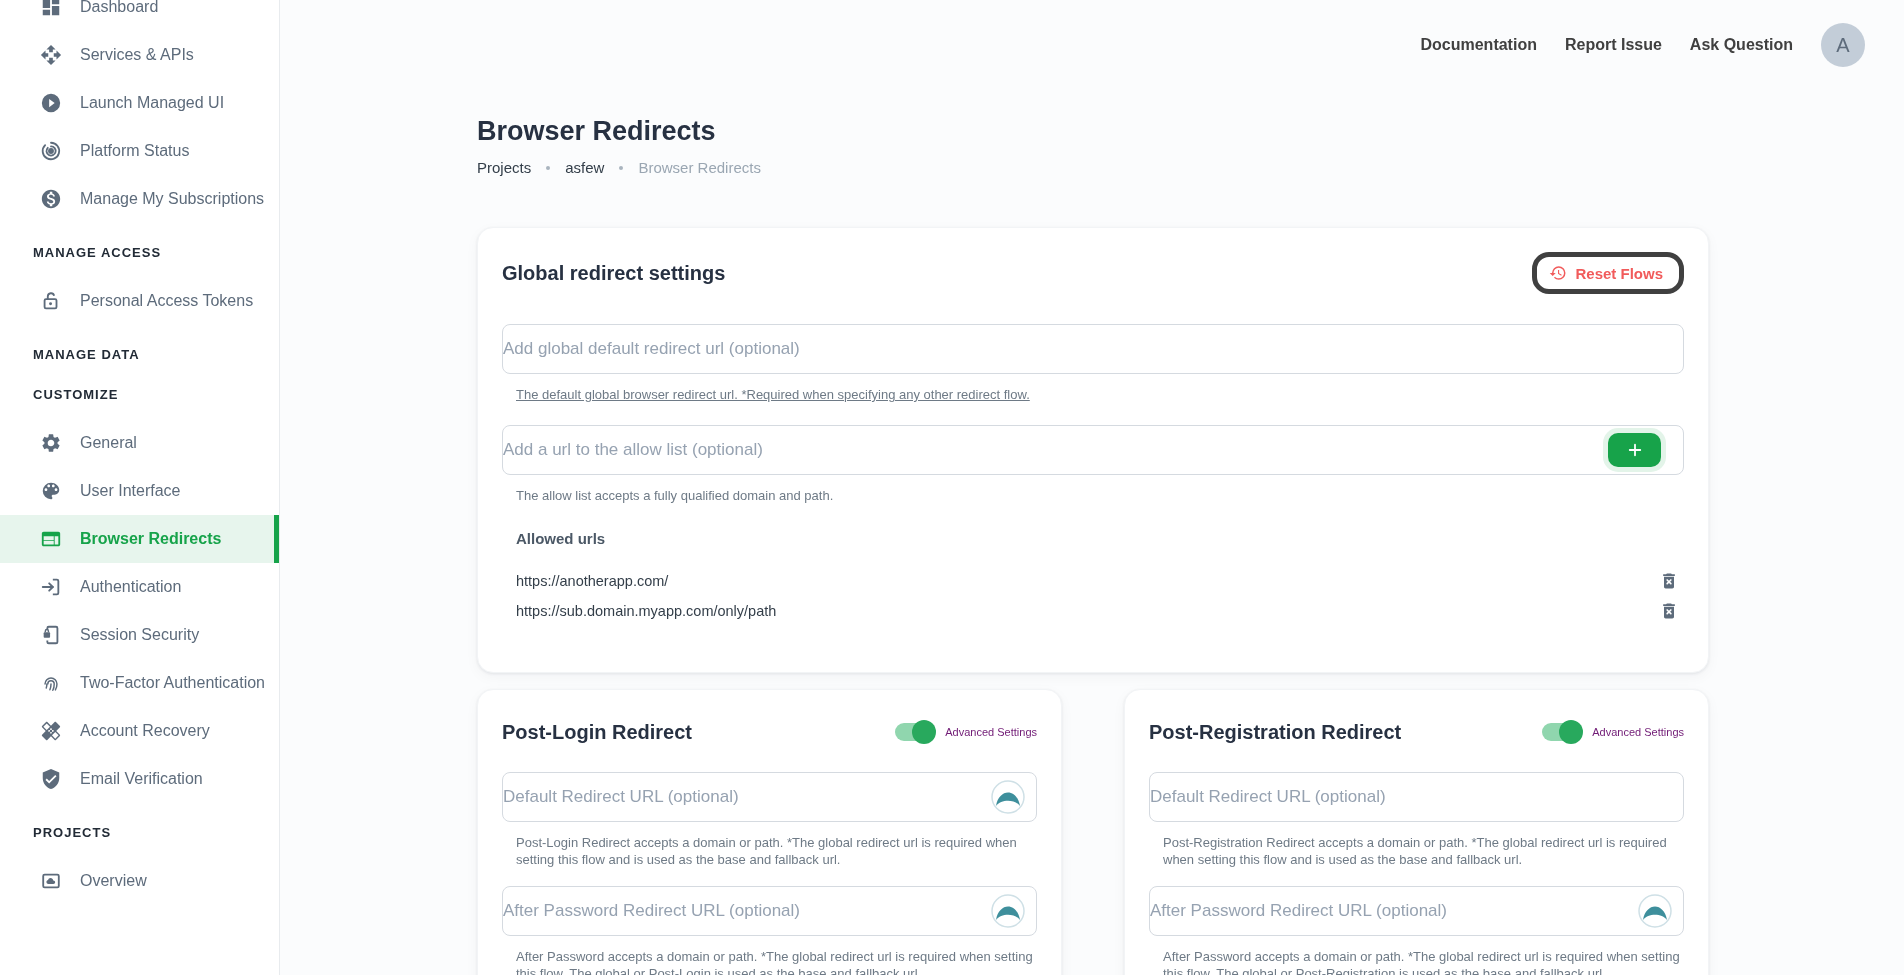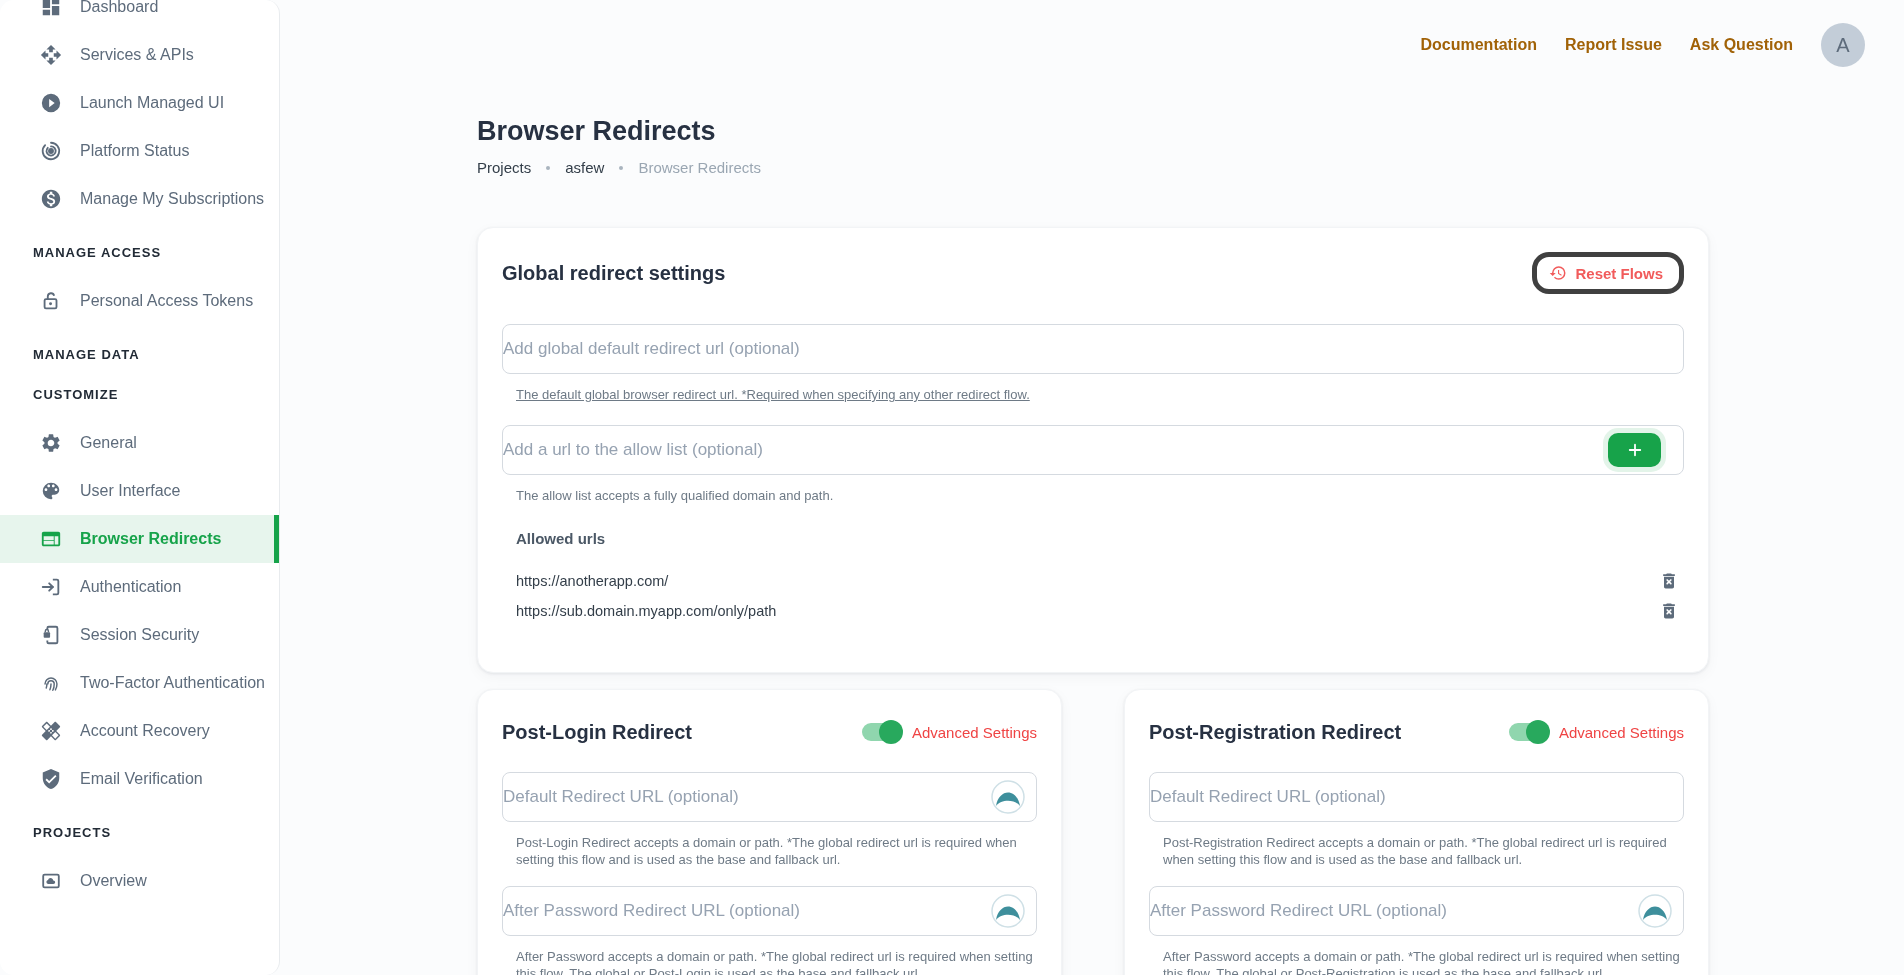--- a/index.html
+++ b/index.html
@@ -11,21 +11,20 @@
     color:#3d4752;
   }
 
   
   .sidebar {
     width:280px; flex:0 0 280px; height:975px;
     background:#ffffff;
     border-right:1px solid #e8ebee;
     overflow:hidden;
     padding-top:0;
-    border-radius:14px;
   }
   .nav-list { margin-top:-17px; }
   .nav-item {
     height:48px; display:flex; align-items:center;
     padding-left:40px; cursor:pointer;
     color:#5d6b7b; position:relative;
   }
   .nav-item .nav-icon { width:22px; height:22px; margin-right:18px; flex:0 0 22px; display:flex; align-items:center; justify-content:center; }
   .nav-item .nav-icon svg { width:22px; height:22px; }
   .nav-label { font-size:16px; color:#5d6b7b; white-space:nowrap; }
@@ -41,21 +40,21 @@
     color:#222b36; text-transform:uppercase;
   }
   .nav-icon svg { color:#5d6b7b; }
 
   
   .main { flex:1; height:975px; overflow:hidden; }
   .topbar {
     display:flex; justify-content:flex-end; align-items:center;
     padding:23px 39px 0 0; gap:28px; height:67px;
   }
-  .top-link { font-size:16px; font-weight:bold; color:#a16207; cursor:pointer; white-space:nowrap; }
+  .top-link { font-size:16px; font-weight:bold; color:#404040; cursor:pointer; white-space:nowrap; }
   .avatar {
     width:44px; height:44px; border-radius:50%;
     background:#c3cdd8; color:#5d6b7b;
     display:flex; align-items:center; justify-content:center;
     font-size:20px; cursor:pointer;
   }
 
   .content { width:1232px; margin-left:197px; }
   .page-title { margin-top:48px; font-size:27px; line-height:32px; font-weight:bold; color:#273142; }
   .breadcrumb { margin-top:12px; display:flex; align-items:center; font-size:15px; line-height:18px; }
@@ -118,21 +117,21 @@
   .flow-card { flex:1; padding:30px 24px 24px 24px; height:400px; }
   .flow-head { display:flex; align-items:center; margin-bottom:28px; }
   .flow-title { font-size:20px; line-height:24px; font-weight:bold; color:#273142; }
   .toggle-group { margin-left:auto; display:flex; align-items:center; gap:12px; }
   .toggle { position:relative; width:38px; height:18px; cursor:pointer; }
   .toggle-track { width:38px; height:18px; border-radius:9px; background:#90d6ae; }
   .toggle-knob {
     position:absolute; right:-3px; top:-3px;
     width:24px; height:24px; border-radius:50%; background:#28a95d;
   }
-  .toggle-label { font-size:15px; color:#ef4444; }
+  .toggle-label { font-size:11px; color:#701a75; }
 
   .input-wrap { position:relative; }
   .flow-icon {
     position:absolute; right:12px; top:8px; width:34px; height:34px;
   }
   .flow-help { margin:12px 0 18px 14px; font-size:13px; line-height:17px; color:#6e7a86; }
 </style>
 </head>
 <body>
 

